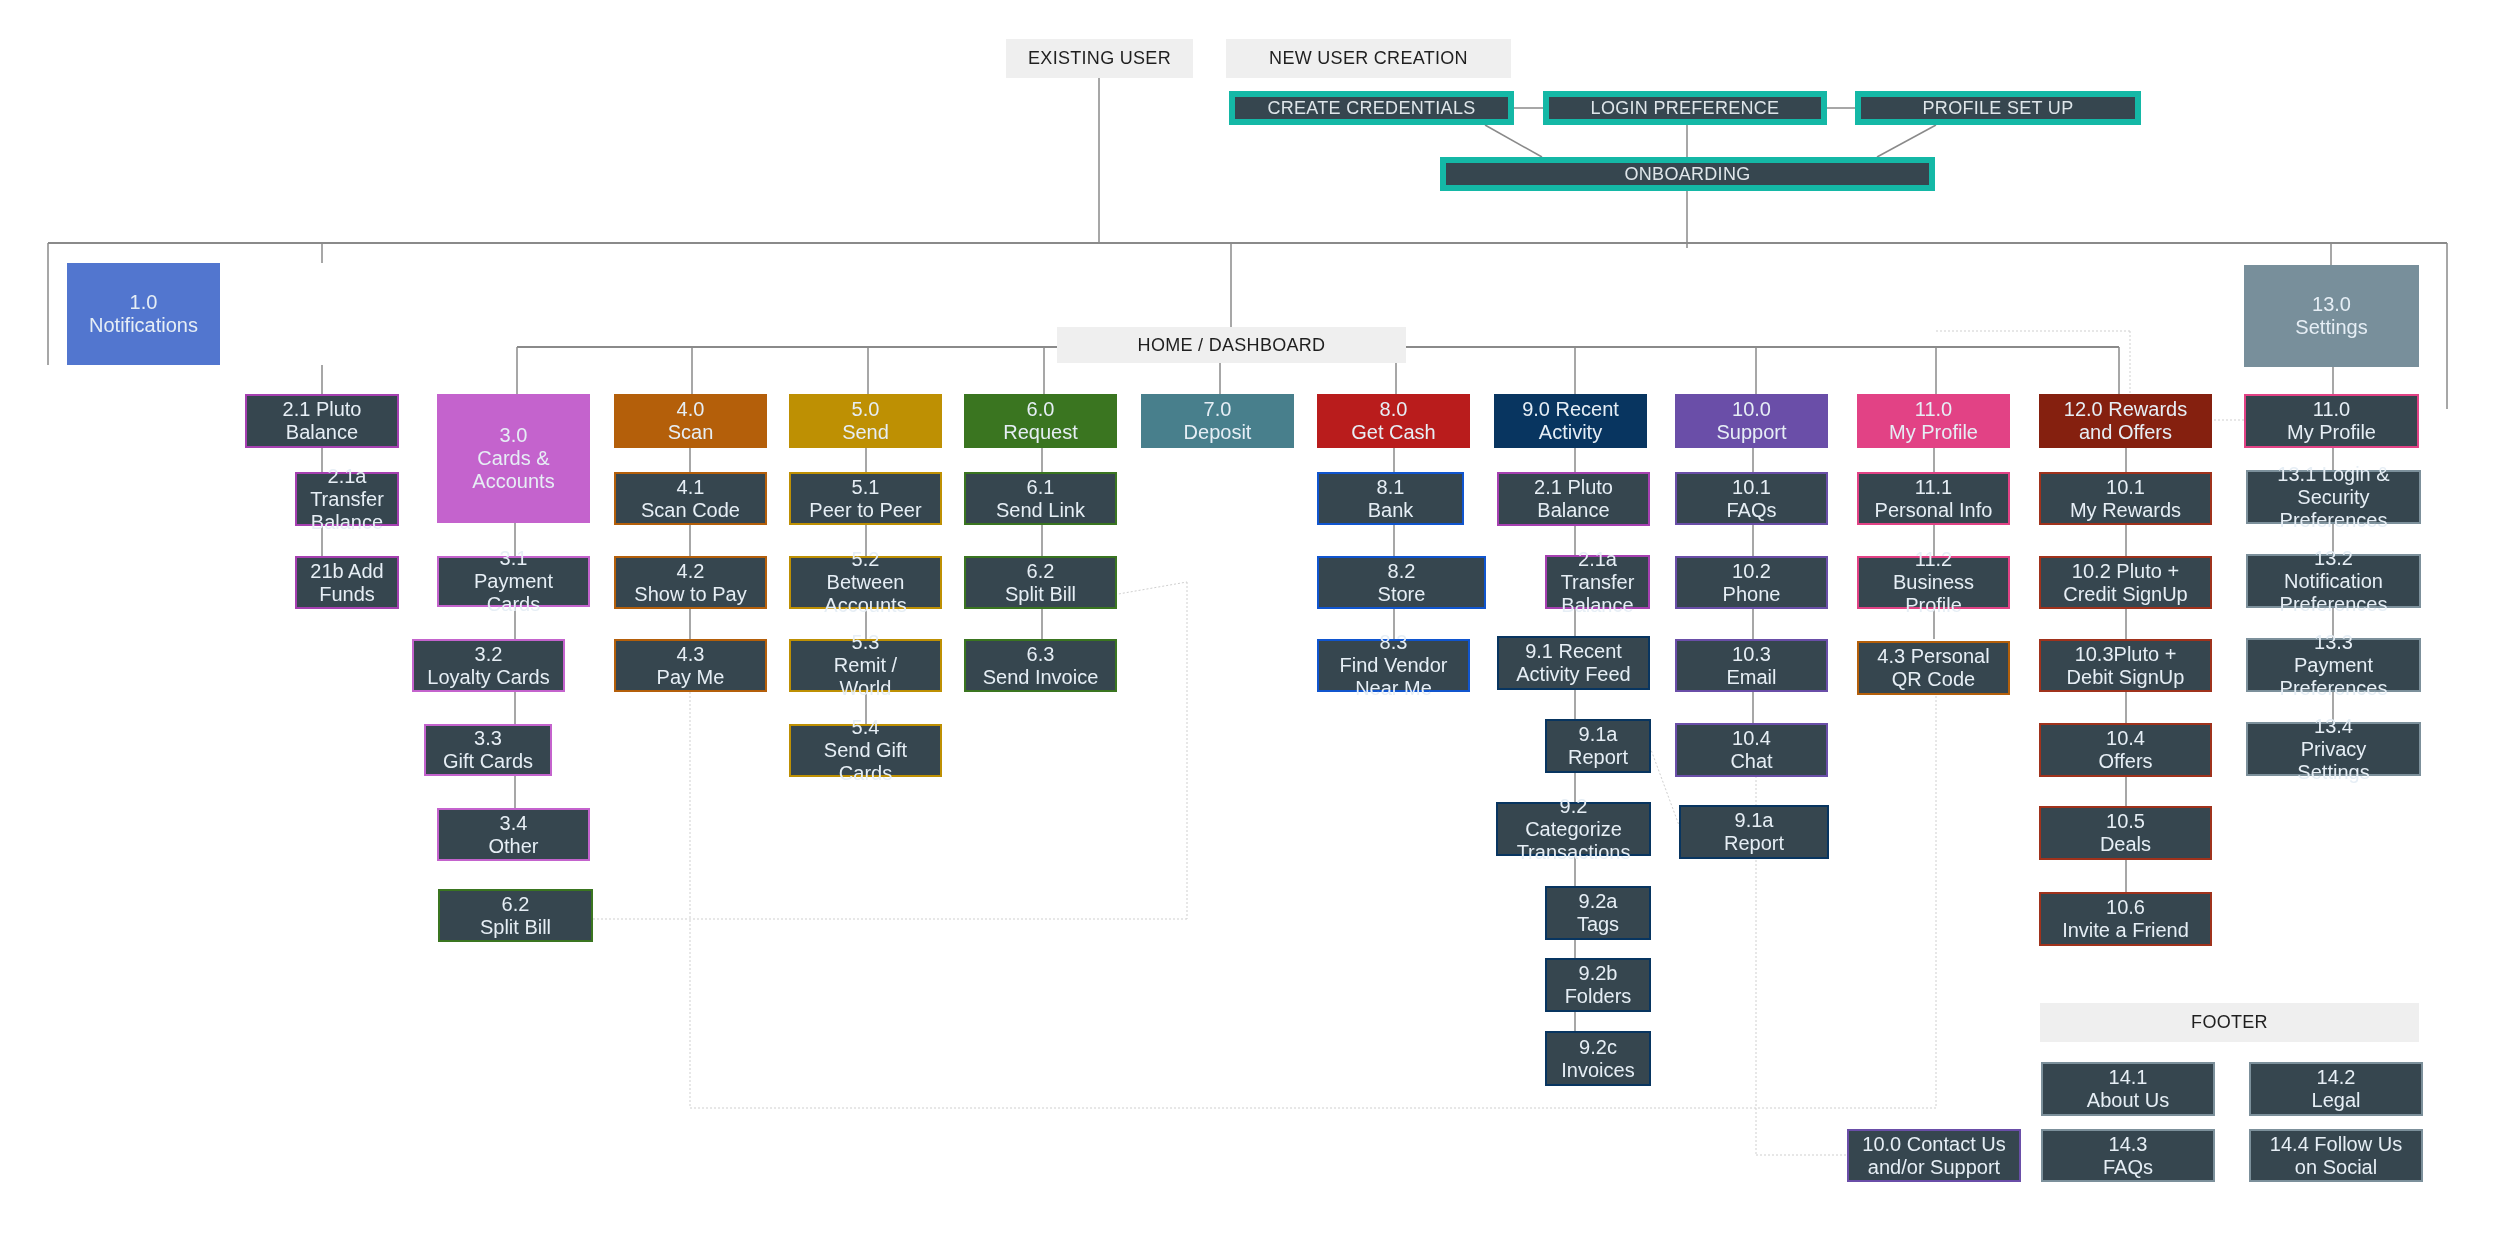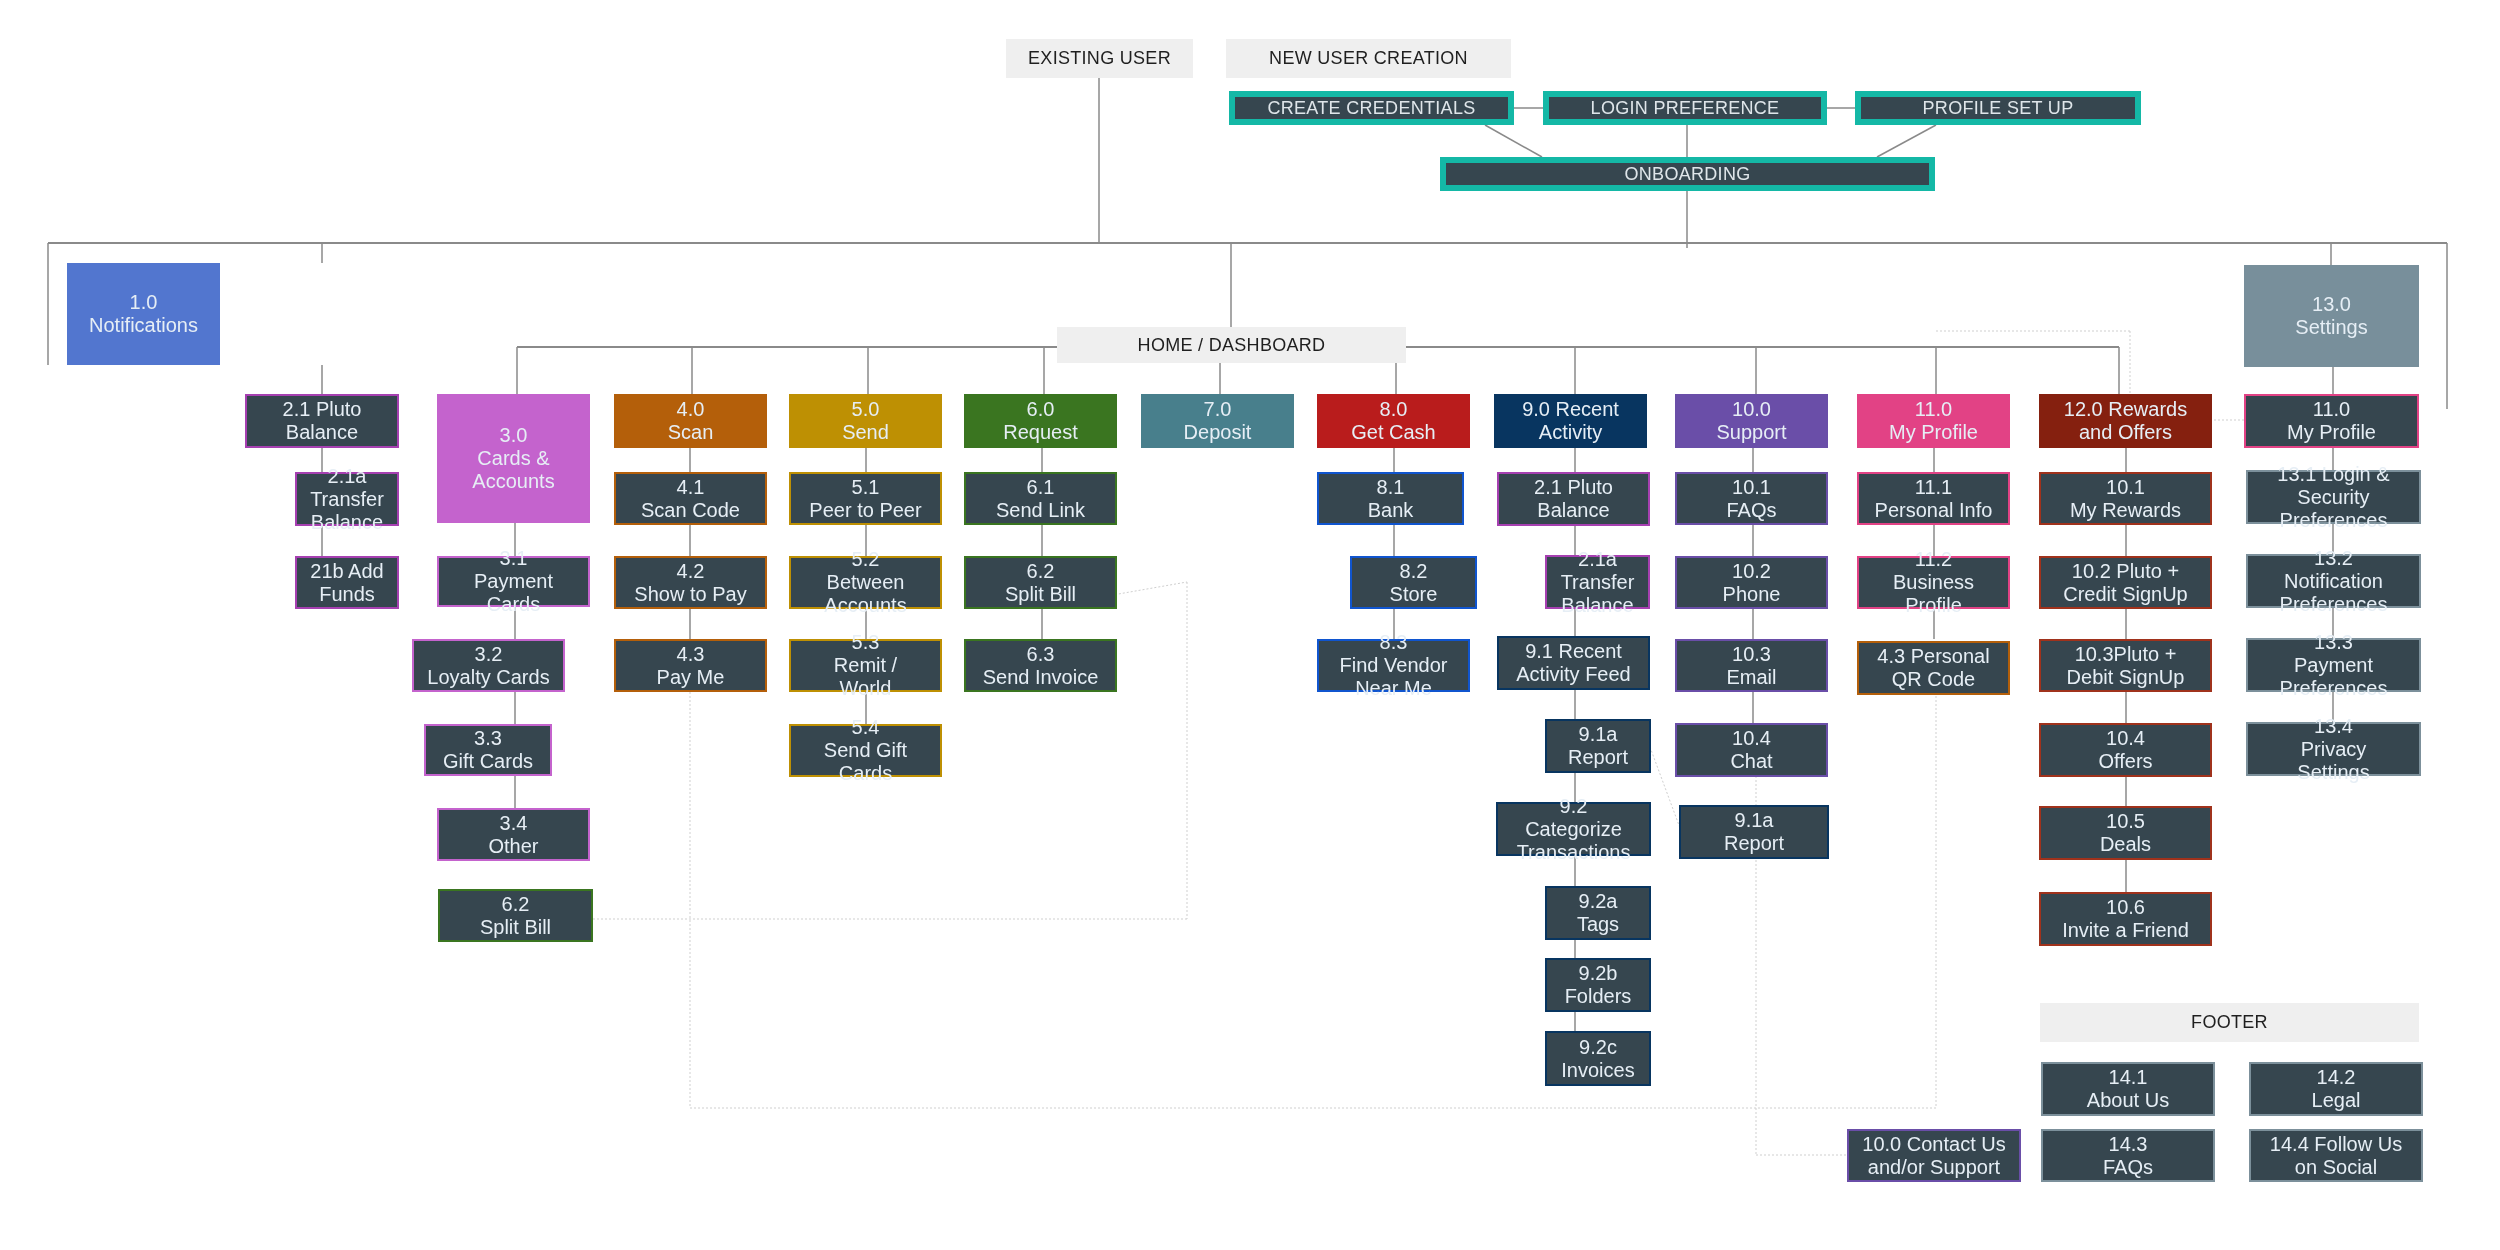--- a/index.html
+++ b/index.html
@@ -145,21 +145,21 @@
   <div class="node dark" style="left:964px;top:639px;width:153px;height:53px;border-color:#3a7520"><span>6.3
 Send Invoice</span></div>
 
   <div class="node" style="left:1141px;top:394px;width:153px;height:54px;background:#487f8c"><span>7.0
 Deposit</span></div>
 
   <div class="node" style="left:1317px;top:394px;width:153px;height:54px;background:#b91c1c"><span>8.0
 Get Cash</span></div>
   <div class="node dark" style="left:1317px;top:472px;width:147px;height:53px;border-color:#1055cf"><span>8.1
 Bank</span></div>
-  <div class="node dark" style="left:1350px;top:556px;width:127px;height:53px;border-color:#1055cf"><span>8.2
+  <div class="node dark" style="left:1317px;top:556px;width:169px;height:53px;border-color:#1055cf"><span>8.2
 Store</span></div>
   <div class="node dark" style="left:1317px;top:639px;width:153px;height:53px;border-color:#1055cf"><span>8.3
 Find Vendor
 Near Me</span></div>
 
   <div class="node" style="left:1494px;top:394px;width:153px;height:54px;background:#083560"><span>9.0 Recent
 Activity</span></div>
   <div class="node dark" style="left:1497px;top:472px;width:153px;height:54px;border-color:#a640b1"><span>2.1 Pluto
 Balance</span></div>
   <div class="node dark" style="left:1545px;top:555px;width:105px;height:54px;border-color:#a640b1"><span>2.1a

